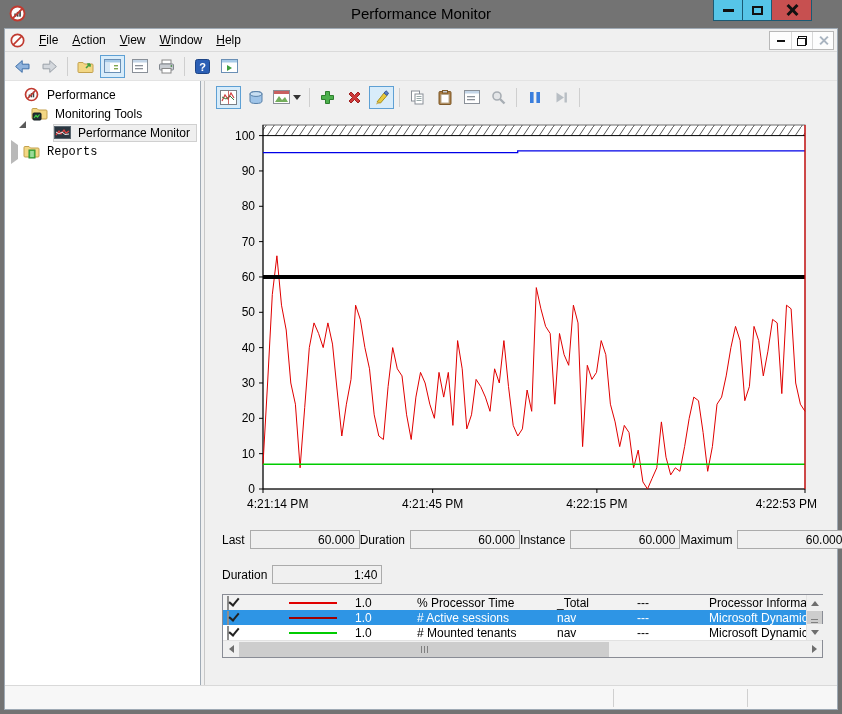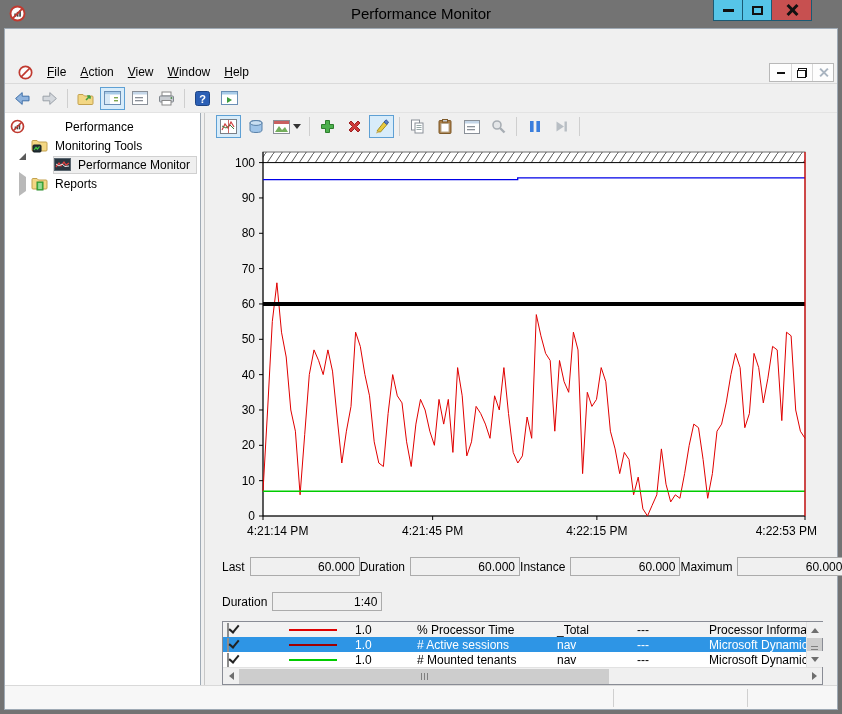--- a/index.html
+++ b/index.html
@@ -15,21 +15,21 @@
         display:flex;align-items:center;justify-content:center;margin-left:-1px;cursor:pointer;}
   .wbtn.close{background:#C75050;width:41px;}
   .glyph-min{width:11px;height:3px;background:#111;}
   .glyph-max{width:11px;height:9px;border:2px solid #111;}
   .glyph-x{position:relative;width:12px;height:12px;}
   .glyph-x:before,.glyph-x:after{content:"";position:absolute;left:5px;top:-1px;width:3px;height:14px;background:#111;}
   .glyph-x:before{transform:rotate(45deg);}  .glyph-x:after{transform:rotate(-45deg);}
   
   .client{position:absolute;top:28px;left:4px;right:4px;bottom:4px;background:#F0F0F0;border:1px solid #9FAAB5;display:flex;flex-direction:column;}
   
-  .menubar{height:23px;background:#F0F0F0;border-bottom:1px solid #DADADA;display:flex;align-items:center;padding-left:13px;position:relative;margin-top:32px;}
+  .menubar{height:23px;background:#F0F0F0;border-bottom:1px solid #DADADA;display:flex;align-items:center;padding-left:5px;position:relative;}
   .menubar .mico{width:15px;height:15px;margin-right:7px;}
   .mitem{padding:3px 7px;cursor:pointer;}
   .mdibtns{position:absolute;right:3px;top:2px;display:flex;border:1px solid #B8B8B8;background:#FDFDFD;}
   .mdib{width:21px;height:17px;display:flex;align-items:center;justify-content:center;border-left:1px solid #D8D8D8;cursor:pointer;}
   .mdib:first-child{border-left:none;}
   .g-restore{position:relative;width:10px;height:10px;}
   .g-restore:before{content:"";position:absolute;right:0;top:0;width:7px;height:6px;border:1px solid #111;border-bottom-width:2px;}
   .g-restore:after{content:"";position:absolute;left:0;bottom:0;width:7px;height:6px;border:1px solid #111;background:#FDFDFD;}
   .g-xgray{position:relative;width:9px;height:9px;}
   .g-xgray:before,.g-xgray:after{content:"";position:absolute;left:4px;top:-1px;width:2px;height:11px;background:#A9B4C0;}
@@ -200,21 +200,21 @@
           <rect x="0.5" y="0.5" width="16" height="13" fill="#FFF" stroke="#6A8FB5"></rect>
           <rect x="1" y="1" width="15" height="2.5" fill="#A8CBE8"></rect>
           <path d="M6 6 L11 9 L6 12 Z" fill="#3E9E3E"></path>
         </svg>
       </div>
     </div>
 
     <div class="content">
 
       <div class="tree">
-        <div class="trow" style="padding-left:4px;gap:32px;">
+        <div class="trow" style="padding-left:18px;">
           <svg class="ticon" viewBox="0 0 16 16">
             <circle cx="8" cy="8" r="6.4" fill="#FDFDFD" stroke="#C03A30" stroke-width="1.8"></circle>
             <rect x="5" y="8" width="1.5" height="3" fill="#444"></rect>
               <rect x="7.2" y="6.5" width="1.5" height="4.5" fill="#444"></rect>
               <rect x="9.4" y="5" width="1.5" height="6" fill="#444"></rect>
             <line x1="3.5" y1="12.5" x2="12.5" y2="3.5" stroke="#C03A30" stroke-width="1.7"></line>
           </svg>
           <span class="lbl">Performance</span>
         </div>
         <div class="trow" style="padding-left:8px;">
@@ -229,21 +229,21 @@
         <div class="trow sel" style="padding-left:48px;">
           <span class="lbl-wrap">
             <svg class="ticon" viewBox="0 0 17 13">
               <rect x="0.5" y="0.5" width="16" height="12" fill="#2A3640" stroke="#5A6670"></rect>
               <polyline points="2,9 5,5 7,8 10,4 12,7 15,5" fill="none" stroke="#E04040" stroke-width="1.3"></polyline>
               <polyline points="2,6 5,8 8,6 11,8.5 15,8" fill="none" stroke="#E8E8E8" stroke-width="1"></polyline>
             </svg>
             <span class="lbl">Performance Monitor</span>
           </span>
         </div>
-        <div class="trow" style="padding-left:8px;">
+        <div class="trow" style="padding-left:0;font-family:Liberation Mono, monospace;">
           <span class="exp"><span class="exp-closed2"></span></span>
           <svg class="ticon" viewBox="0 0 17 15">
             <path d="M1 3.5 Q1 2.5 2 2.5 H6 L7.5 4 H15 Q16 4 16 5 V12 Q16 13 15 13 H2 Q1 13 1 12 Z" fill="#F3D784" stroke="#C3A14E"></path>
             <rect x="6" y="6" width="6" height="8" fill="#4DBE4D" stroke="#2E8E2E"></rect>
             <rect x="7.2" y="7.5" width="3.6" height="1" fill="#E8F8E8"></rect>
               <rect x="7.2" y="9.5" width="3.6" height="1" fill="#E8F8E8"></rect>
               <rect x="7.2" y="11.5" width="3.6" height="1" fill="#E8F8E8"></rect>
           </svg>
           <span class="lbl">Reports</span>
         </div>

